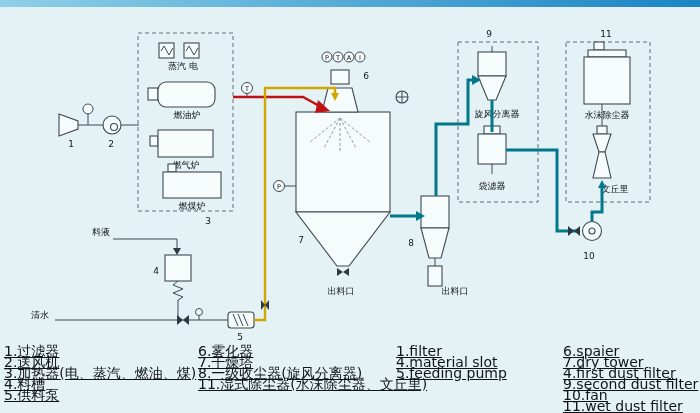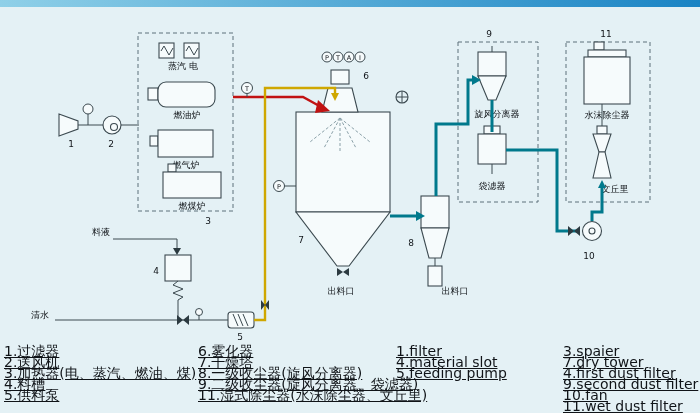--- a/index.html
+++ b/index.html
@@ -206,30 +206,29 @@
       <div>1.过滤器</div>
       <div>2.送风机</div>
       <div>3.加热器(电、蒸汽、燃油、煤)</div>
       <div>4.料槽</div>
       <div>5.供料泵</div>
     </div>
     <div class="legend-col" style="left:198px">
       <div>6.雾化器</div>
       <div>7.干燥塔</div>
       <div>8.一级收尘器(旋风分离器)</div>
-      <div>9.二级收尘器(旋风分离器、袋滤器)</div>
       <div>11.湿式除尘器(水沫除尘器、文丘里)</div>
     </div>
     <div class="legend-col" style="left:396px">
       <div>1.filter</div>
       <div>4.material slot</div>
       <div>5.feeding pump</div>
     </div>
     <div class="legend-col" style="left:563px">
-      <div>3.spaier</div>
+      <div>6.spaier</div>
       <div>7.dry tower</div>
       <div>4.first dust filter</div>
       <div>9.second dust filter</div>
       <div>10.fan</div>
       <div>11.wet dust filter</div>
     </div>
   </div>
 </div>
 
 </body></html>

